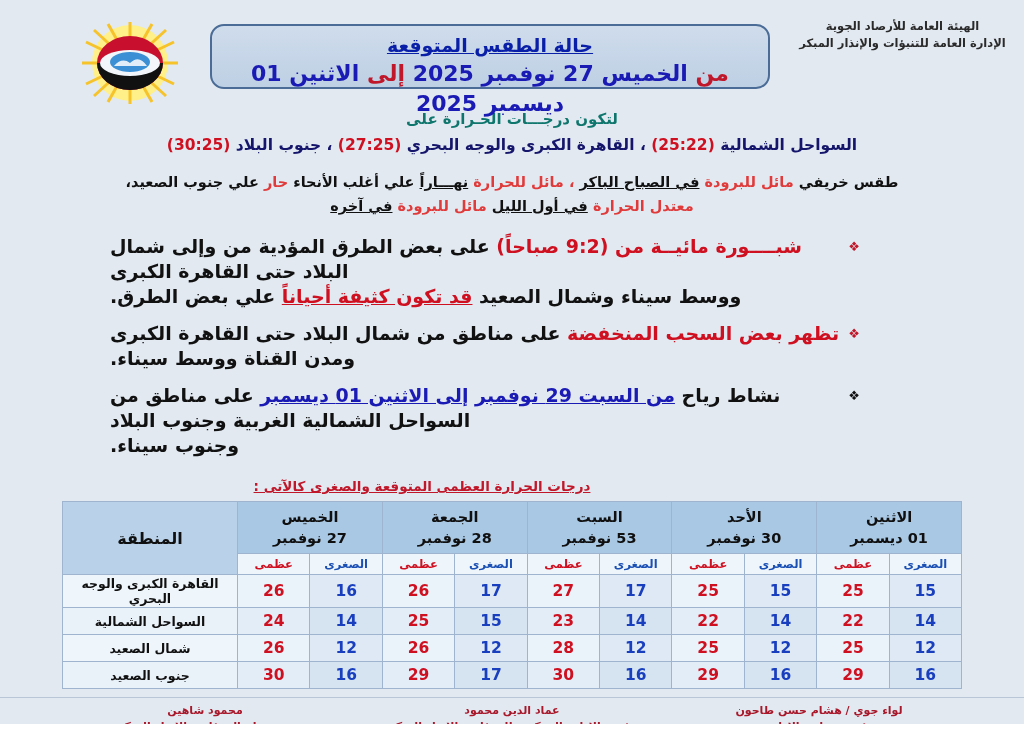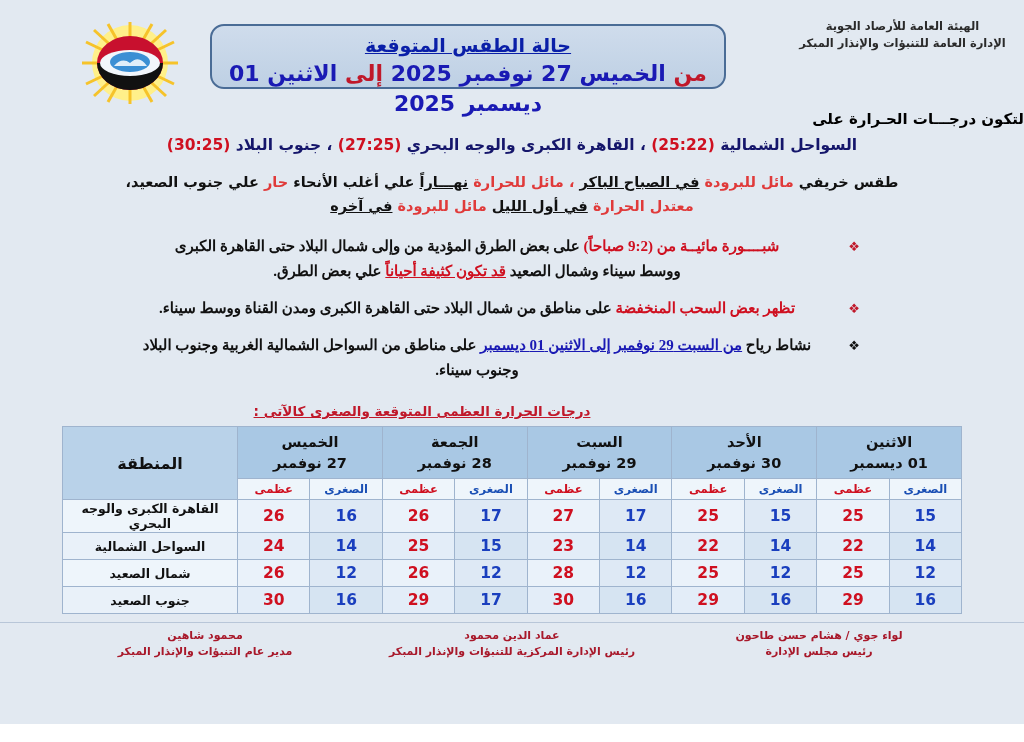--- a/index.html
+++ b/index.html
@@ -30,21 +30,21 @@
     width: 112px;
     height: 82px;
   }
   .logo .rays {
     position: absolute; left: 0; top: 0; width: 112px; height: 82px;
   }
   .title-box {
     position: absolute;
     left: 210px;
     top: 24px;
-    width: 516px;
+    width: 560px;
     height: 65px;
     background: linear-gradient(180deg,#cfdcec 0%, #bed0e4 100%);
     border: 2px solid #4a6c96;
     border-radius: 14px;
     text-align: center;
     padding-top: 5px;
   }
   .title-line1 {
     color: #0a1fa8;
     font-weight: bold;
@@ -78,25 +78,24 @@
     margin-top: 6px;
   }
   .h-main {
     color: #1a1ab4;
     font-weight: bold;
     font-size: 20.5px;
     letter-spacing: 0.4px;
     line-height: 30px;
   }
   .h-sub {
-    color: #000000;
+    color: #0f766e;
     font-weight: bold;
     font-size: 15px;
     line-height: 26px;
-    text-align: right;
   }
   .h-ranges {
     color: #15166b;
     font-weight: bold;
     font-size: 15.5px;
     line-height: 26px;
   }
   .h-ranges .red { color: #cf1020; margin-top: 12px; }
   
   .para {
@@ -128,24 +127,23 @@
     font-size: 13px;
     line-height: 24px;
     width: 20px;
     text-align: center;
     padding-top: 1px;
   }
   .btext {
     flex: 1 1 auto;
     color: #111111;
     font-weight: bold;
-    font-size: 15px;
+    font-size: 19px;
     line-height: 25px;
-    text-align: center;
-    font-family: Liberation Serif, serif;
+    text-align: left;
   }
   .btext .red { color: #cf1020; }
   .btext .blue { color: #1a1ab4; }
   .btext .u { text-decoration: underline; }
   
   .tcaption {
     text-align: center;
     color: #c0182a;
     font-weight: bold;
     font-size: 13.5px;
@@ -355,21 +353,21 @@
           <th class="day-head" colspan="2">
             <div>الاثنين</div>
             <div>01 ديسمبر</div>
           </th>
           <th class="day-head" colspan="2">
             <div>الأحد</div>
             <div>30 نوفمبر</div>
           </th>
           <th class="day-head" colspan="2">
             <div>السبت</div>
-            <div>29 نوفمبر</div>
+            <div>53 نوفمبر</div>
           </th>
           <th class="day-head" colspan="2">
             <div>الجمعة</div>
             <div>28 نوفمبر</div>
           </th>
           <th class="day-head" colspan="2">
             <div>الخميس</div>
             <div>27 نوفمبر</div>
           </th>
           <th class="region-head" rowspan="2">المنطقة</th>

